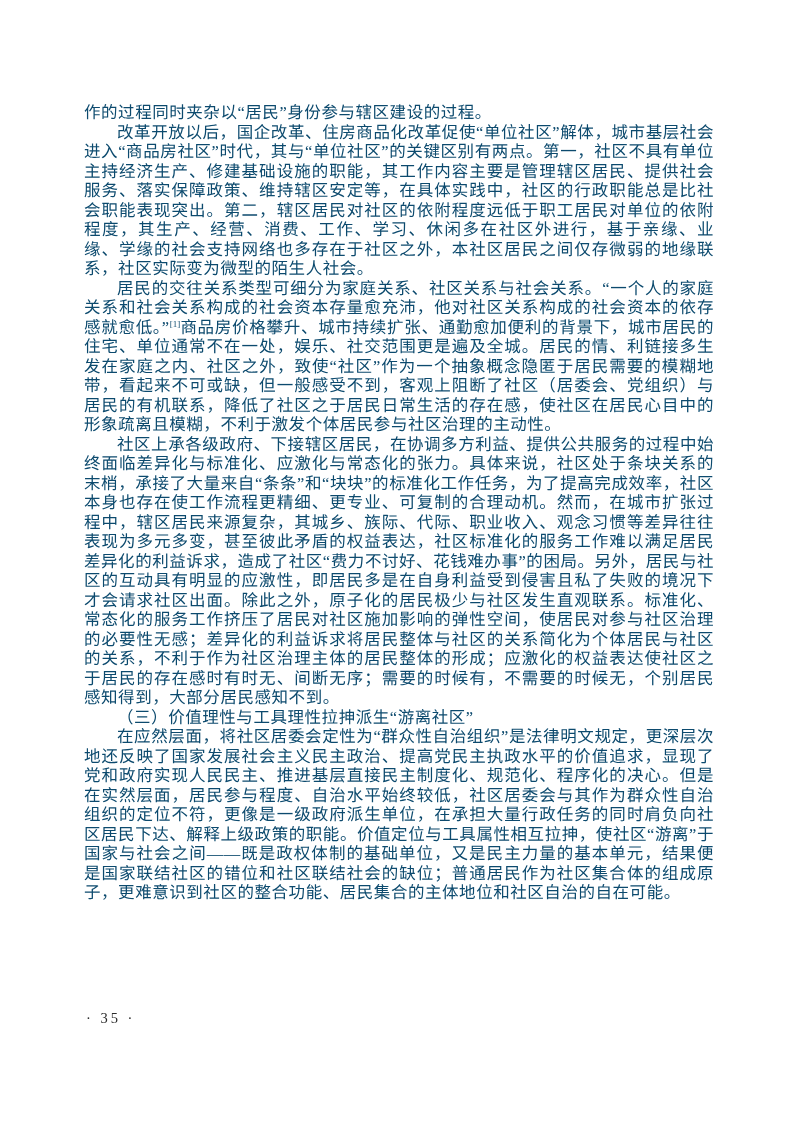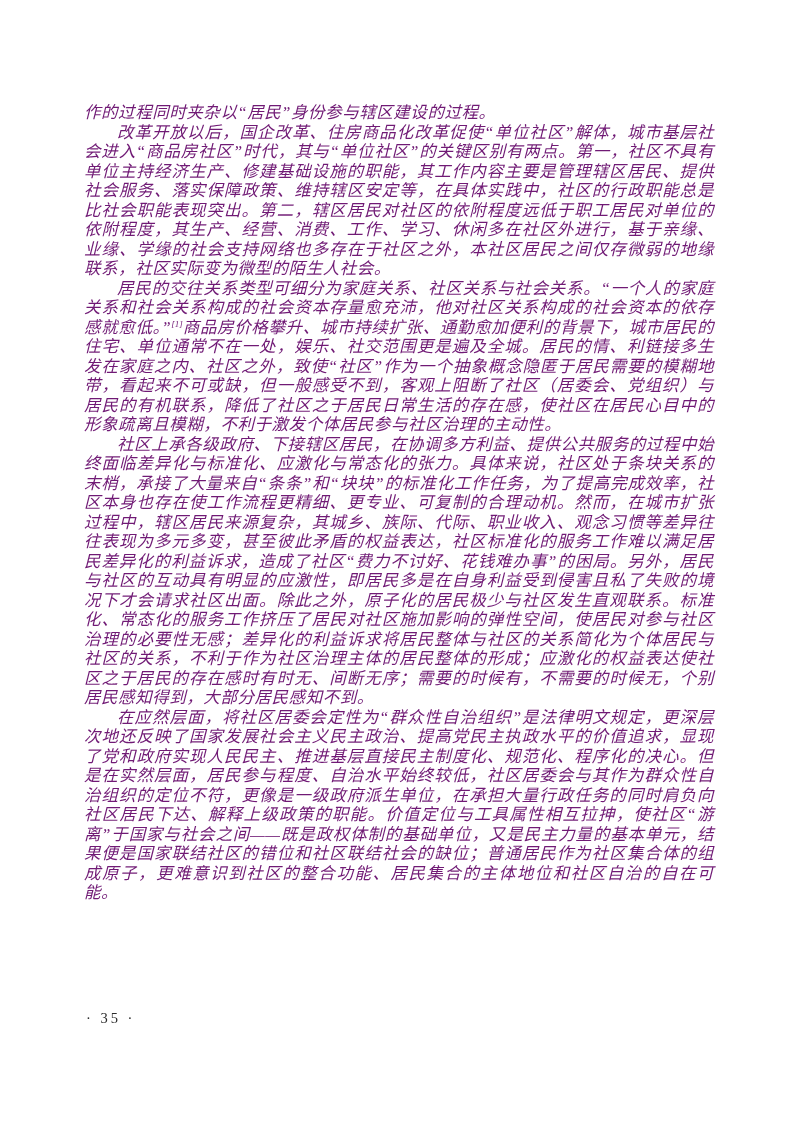--- a/index.html
+++ b/index.html
@@ -13,27 +13,26 @@
     height: 1122px;
     background: #ffffff;
     overflow: hidden;
     font-family: "Liberation Serif", "DejaVu Serif", serif;
   }
   .text-block {
     position: absolute;
     left: 84px;
     top: 103px;
     width: 630px;
-    color: #701a75;
+    color: #0c4a6e;
     font-size: 16.5px;
     line-height: 19.5px;
     letter-spacing: 0.55px;
     text-align: justify;
     text-justify: inter-ideograph;
-    font-style: italic;
   }
   .text-block p {
     margin: 0;
     padding: 0;
     text-indent: 2em;
   }
   .text-block p.continuation {
     text-indent: 0;
   }
   .text-block sup {
@@ -53,16 +52,17 @@
 </style>
 </head>
 <body>
 
 <div class="page">
   <div class="text-block" id="text-block">
       <p class="continuation"><span>作的过程同时夹杂以“居民”身份参与辖区建设的过程。</span></p>
       <p class="body"><span>改革开放以后，国企改革、住房商品化改革促使“单位社区”解体，城市基层社会进入“商品房社区”时代，其与“单位社区”的关键区别有两点。第一，社区不具有单位主持经济生产、修建基础设施的职能，其工作内容主要是管理辖区居民、提供社会服务、落实保障政策、维持辖区安定等，在具体实践中，社区的行政职能总是比社会职能表现突出。第二，辖区居民对社区的依附程度远低于职工居民对单位的依附程度，其生产、经营、消费、工作、学习、休闲多在社区外进行，基于亲缘、业缘、学缘的社会支持网络也多存在于社区之外，本社区居民之间仅存微弱的地缘联系，社区实际变为微型的陌生人社会。</span></p>
       <p class="body"><span>居民的交往关系类型可细分为家庭关系、社区关系与社会关系。“一个人的家庭关系和社会关系构成的社会资本存量愈充沛，他对社区关系构成的社会资本的依存感就愈低。”</span><sup>[1]</sup><span>商品房价格攀升、城市持续扩张、通勤愈加便利的背景下，城市居民的住宅、单位通常不在一处，娱乐、社交范围更是遍及全城。居民的情、利链接多生发在家庭之内、社区之外，致使“社区”作为一个抽象概念隐匿于居民需要的模糊地带，看起来不可或缺，但一般感受不到，客观上阻断了社区（居委会、党组织）与居民的有机联系，降低了社区之于居民日常生活的存在感，使社区在居民心目中的形象疏离且模糊，不利于激发个体居民参与社区治理的主动性。</span></p>
       <p class="body"><span>社区上承各级政府、下接辖区居民，在协调多方利益、提供公共服务的过程中始终面临差异化与标准化、应激化与常态化的张力。具体来说，社区处于条块关系的末梢，承接了大量来自“条条”和“块块”的标准化工作任务，为了提高完成效率，社区本身也存在使工作流程更精细、更专业、可复制的合理动机。然而，在城市扩张过程中，辖区居民来源复杂，其城乡、族际、代际、职业收入、观念习惯等差异往往表现为多元多变，甚至彼此矛盾的权益表达，社区标准化的服务工作难以满足居民差异化的利益诉求，造成了社区“费力不讨好、花钱难办事”的困局。另外，居民与社区的互动具有明显的应激性，即居民多是在自身利益受到侵害且私了失败的境况下才会请求社区出面。除此之外，原子化的居民极少与社区发生直观联系。标准化、常态化的服务工作挤压了居民对社区施加影响的弹性空间，使居民对参与社区治理的必要性无感；差异化的利益诉求将居民整体与社区的关系简化为个体居民与社区的关系，不利于作为社区治理主体的居民整体的形成；应激化的权益表达使社区之于居民的存在感时有时无、间断无序；需要的时候有，不需要的时候无，个别居民感知得到，大部分居民感知不到。</span></p>
+      <p class="heading"><span>（三）价值理性与工具理性拉抻派生“游离社区”</span></p>
       <p class="body"><span>在应然层面，将社区居委会定性为“群众性自治组织”是法律明文规定，更深层次地还反映了国家发展社会主义民主政治、提高党民主执政水平的价值追求，显现了党和政府实现人民民主、推进基层直接民主制度化、规范化、程序化的决心。但是在实然层面，居民参与程度、自治水平始终较低，社区居委会与其作为群众性自治组织的定位不符，更像是一级政府派生单位，在承担大量行政任务的同时肩负向社区居民下达、解释上级政策的职能。价值定位与工具属性相互拉抻，使社区“游离”于国家与社会之间——既是政权体制的基础单位，又是民主力量的基本单元，结果便是国家联结社区的错位和社区联结社会的缺位；普通居民作为社区集合体的组成原子，更难意识到社区的整合功能、居民集合的主体地位和社区自治的自在可能。</span></p>
     </div>
   <div class="page-number">· 35 ·</div>
 </div>
 
 </body></html>

